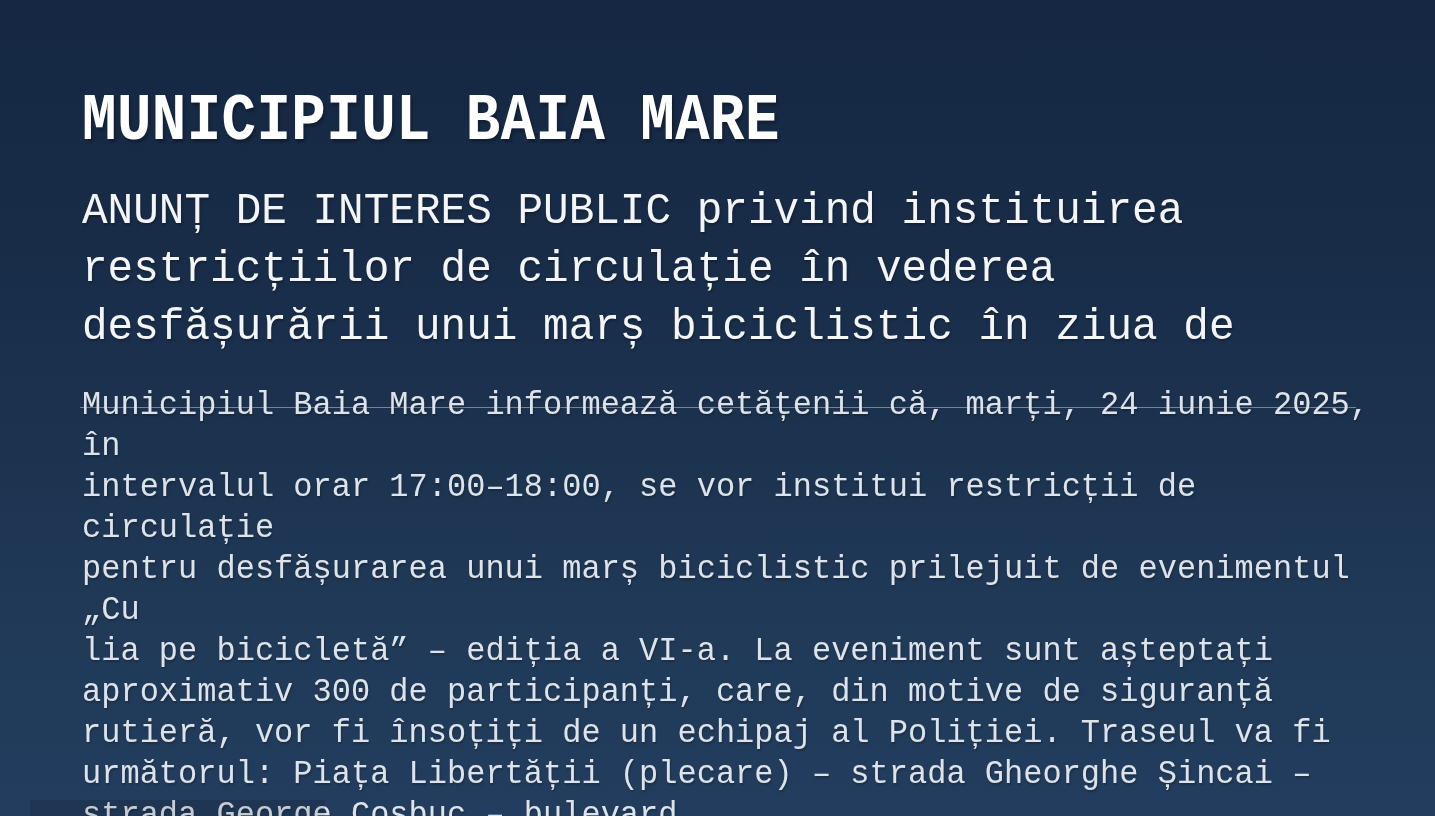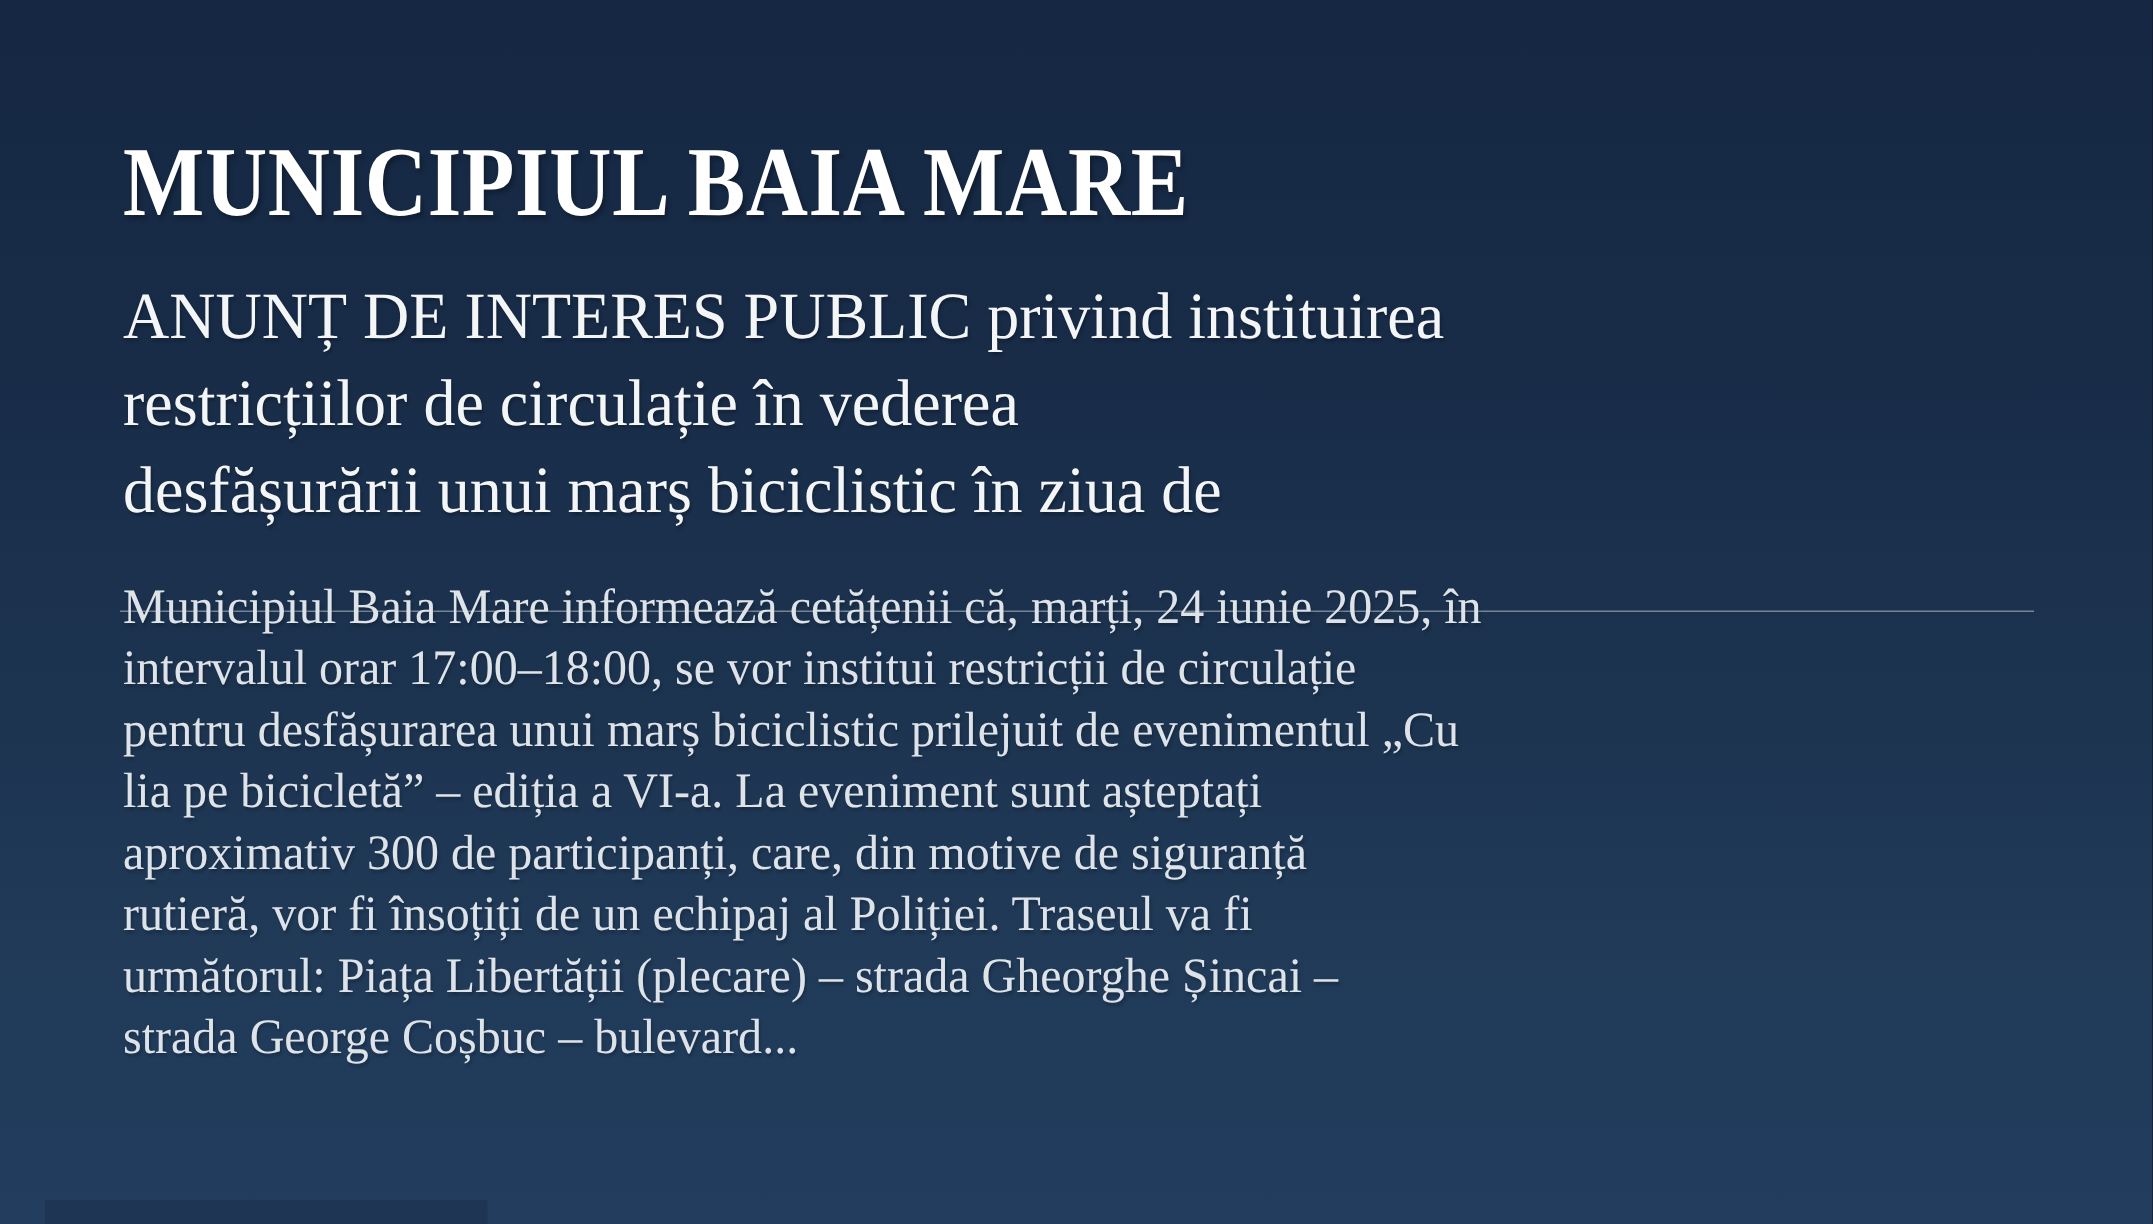--- a/index.html
+++ b/index.html
@@ -6,21 +6,21 @@
     margin: 0;
     padding: 0;
     background: #0e1c30;
   }
   .slide {
     position: relative;
     width: 1435px;
     height: 816px;
     overflow: hidden;
     background: linear-gradient(180deg, #152742 0%, #182c48 30%, #1c334f 55%, #203a58 78%, #223d5e 100%);
-    font-family: Liberation Serif, serif;
+    font-family: Liberation Mono, monospace;
   }
   .title {
     position: absolute;
     left: 82px;
     top: 84px;
     margin: 0;
     font-size: 66px;
     font-weight: bold;
     letter-spacing: 0.5px;
     color: #ffffff;

